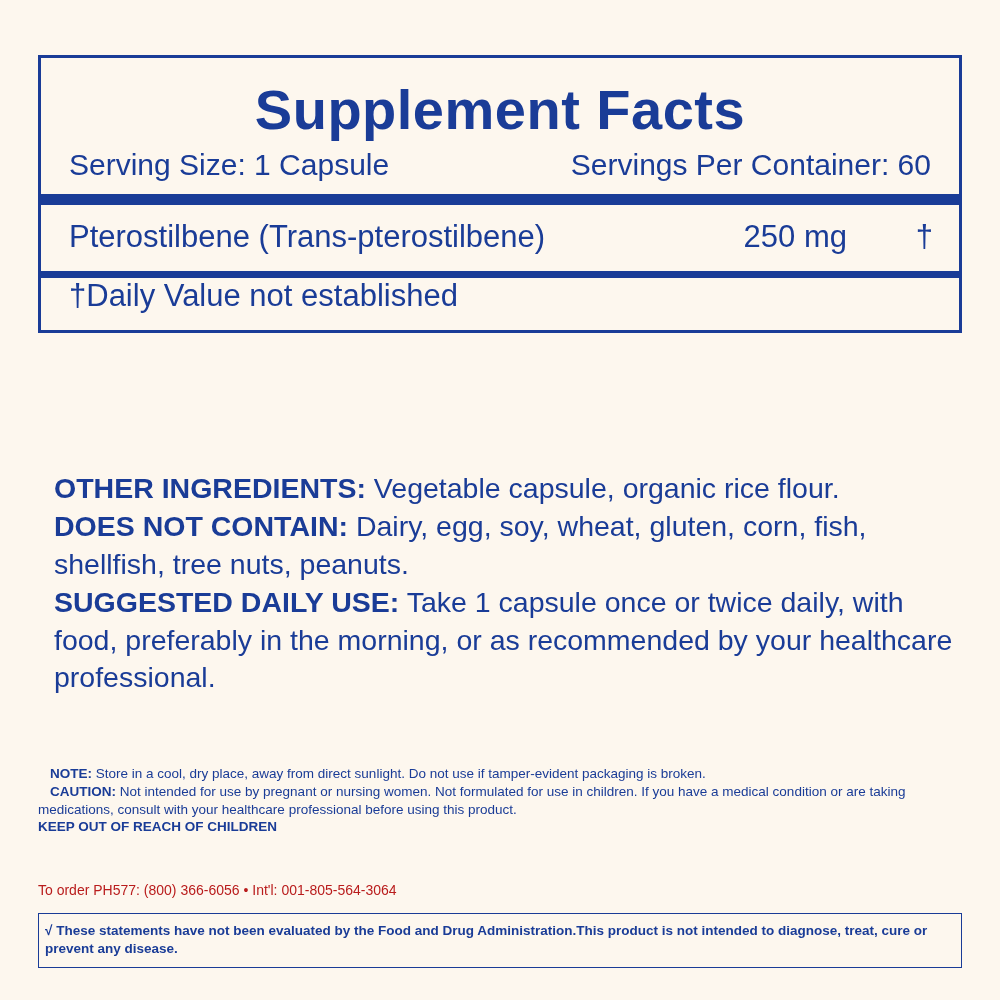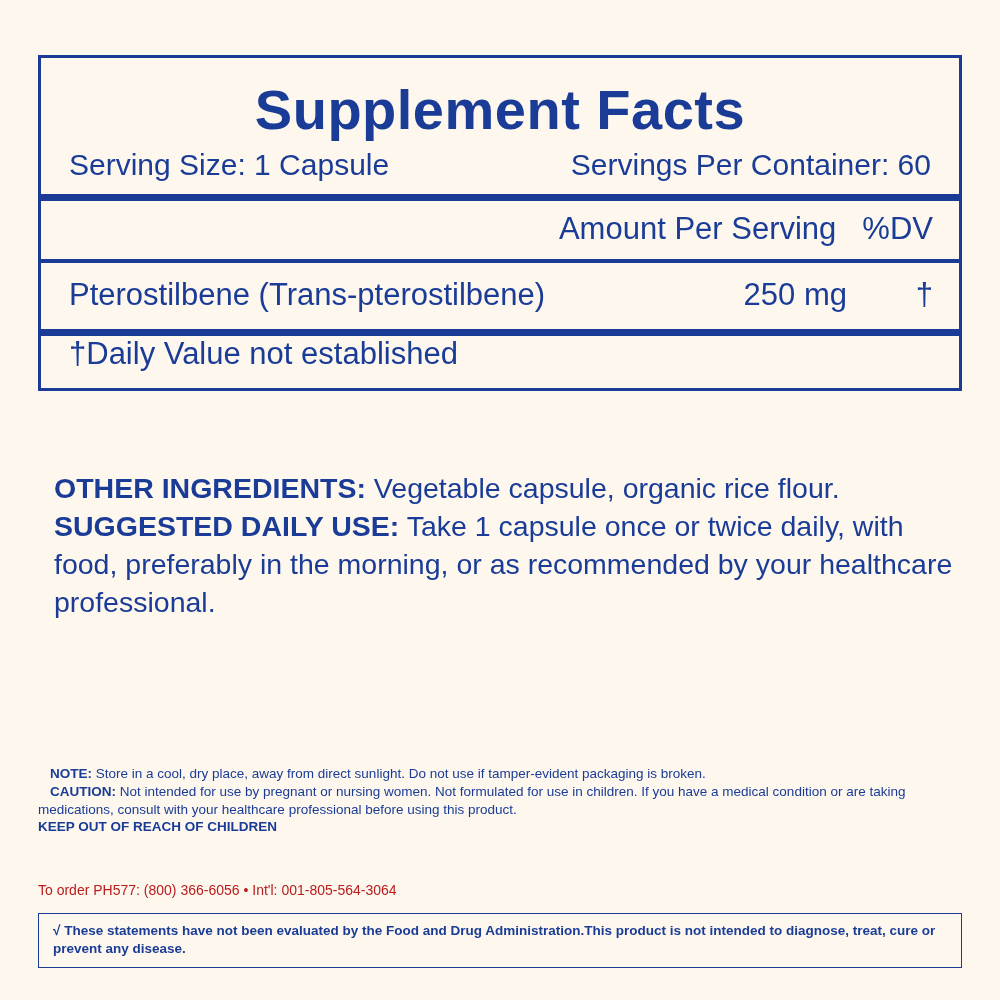--- a/index.html
+++ b/index.html
@@ -139,21 +139,21 @@
   }
 
   
   .disclaimer {
     position: absolute;
     left: 38px;
     top: 913px;
     width: 924px;
     box-sizing: border-box;
     border: 1.5px solid #1a3c97;
-    padding: 8px 12px 9px 14px;
+    padding: 8px 12px 9px 6px;
     font-size: 13.5px;
     line-height: 1.32;
     font-weight: bold;
     color: #1a3c97;
   }
 </style>
 </head>
 <body>
 
 <div class="page">
@@ -162,43 +162,42 @@
 
     <div class="facts-title">Supplement Facts</div>
 
     <div class="serving-row">
       <span>Serving Size: 1 Capsule</span>
       <span>Servings Per Container: 60</span>
     </div>
 
     <div class="rule-thick"></div>
 
-    <div class="amount-row">
-      <span class="amt-label">Amount Per Serving</span>
-      <span>%DV</span>
-    </div>
 
     <div class="rule-med"></div>
 
     <div class="nutrient-row">
       <span class="nutrient-name">Pterostilbene (Trans-pterostilbene)</span>
       <span class="nutrient-amount">250 mg</span>
       <span class="nutrient-dv">†</span>
     </div>
 
     <div class="rule-thick"></div>
 
     <div class="footnote-row">†Daily Value not established</div>
   </div>
 
   <div class="ingredients">
     <p>
       <span class="ing-head">OTHER INGREDIENTS:</span><span> Vegetable capsule, organic rice flour.</span>
     </p>
     <p>
+      <span class="ing-head">DOES NOT CONTAIN:</span><span> Dairy, egg, soy, wheat, gluten, corn, fish, shellfish, tree nuts, peanuts.</span>
+    </p>
+    <p>
       <span class="ing-head">SUGGESTED DAILY USE:</span><span> Take 1 capsule once or twice daily, with food, preferably in the morning, or as recommended by your healthcare professional.</span>
     </p>
   </div>
 
   <div class="notes">
     <p>
       <span class="lbl">NOTE:</span><span> Store in a cool, dry place, away from direct sunlight. Do not use if tamper-evident packaging is broken.</span>
     </p>
     <p>
       <span class="lbl">CAUTION:</span><span> Not intended for use by pregnant or nursing women. Not formulated for use in children. If you have a medical condition or are taking medications, consult with your healthcare professional before using this product.</span>

